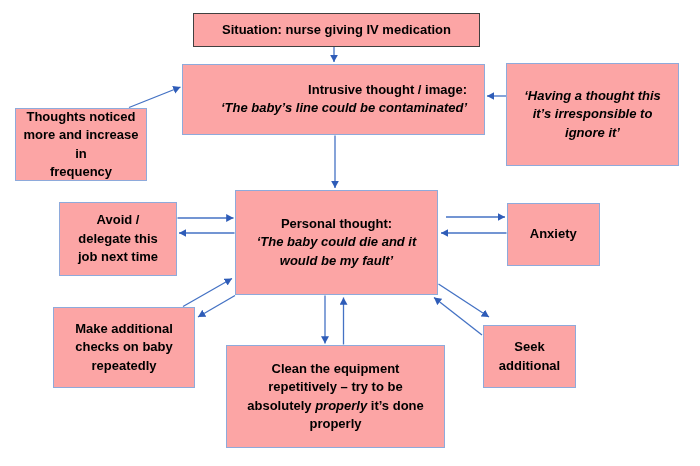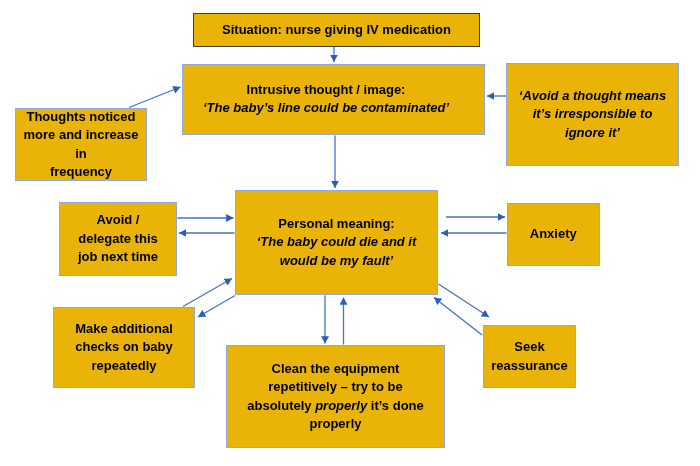--- a/index.html
+++ b/index.html
@@ -8,39 +8,39 @@
     background: var(--background, #fff);
     font-family: "Liberation Sans", sans-serif;
     overflow: hidden;
   }
   .canvas { position: relative; width: 700px; height: 466px; }
   .arrow-layer { position: absolute; left: 0; top: 0; width: 700px; height: 466px; }
   .box {
     position: absolute;
     box-sizing: border-box;
     border: 1.3px solid var(--box_border, #8EAADB);
-    background: #eab308;
+    background: #fca5a5;
     display: flex;
     flex-direction: column;
     align-items: center;
     justify-content: center;
     text-align: center;
     color: var(--text, #000);
     font-size: 13px;
     font-weight: bold;
     line-height: 18.5px;
     white-space: pre-line;
     padding: 16px 2px;
   }
   .box .quote { font-style: italic; }
   .it { font-style: italic; }
   #box-situation { border: 1.6px solid var(--situation_border, #404040); }
   #box-intrusive { padding-right: 17px; }
   #box-situation    { left: 193px; top: 13px;    width: 287px;   height: 29.5px; }
-  #box-intrusive    { left: 182px; top: 63.5px;  width: 303px;   height: 71.5px; }
+  #box-intrusive    { left: 182px; top: 63.5px;  width: 303px;   height: 71.5px; align-items: flex-end; }
   #box-beliefs      { left: 506px; top: 63px;    width: 173px;   height: 103px; }
   #box-noticed      { left: 15px;  top: 108px;   width: 132px;   height: 73px; }
   #box-meaning      { left: 235px; top: 190px;   width: 203px;   height: 105px; }
   #box-avoid        { left: 59px;  top: 202px;   width: 118px;   height: 74px; }
   #box-anxiety      { left: 507px; top: 203px;   width: 92.5px;  height: 63px; }
   #box-checks       { left: 53px;  top: 307px;   width: 142px;   height: 81px; }
   #box-clean        { left: 226px; top: 345px;   width: 219px;   height: 103px; }
   #box-reassurance  { left: 483px; top: 325px;   width: 93px;    height: 63px; }
 </style>
 </head>
@@ -75,33 +75,33 @@
   <div class="box" id="box-situation">
     <span>Situation: nurse giving IV medication</span>
   </div>
 
   <div class="box" id="box-intrusive">
     <span class="title">Intrusive thought / image:</span>
     <span class="quote">‘The baby’s line could be contaminated’</span>
   </div>
 
   <div class="box" id="box-beliefs">
-    <span class="quote">‘Avoid a thought means
+    <span class="quote">‘Having a thought this
 it’s irresponsible to
 ignore it’</span>
   </div>
 
   <div class="box" id="box-noticed">
     <span>Thoughts noticed
 more and increase in
 frequency</span>
   </div>
 
   <div class="box" id="box-meaning">
-    <span class="title">Personal meaning:</span>
+    <span class="title">Personal thought:</span>
     <span class="quote">‘The baby could die and it
 would be my fault’</span>
   </div>
 
   <div class="box" id="box-avoid">
     <span>Avoid /
 delegate this
 job next time</span>
   </div>
 
@@ -117,16 +117,16 @@
 
   <div class="box" id="box-clean">
     <span><span>Clean the equipment
 repetitively – try to be
 absolutely </span><span class="it">properly</span><span> it’s done
 properly</span></span>
   </div>
 
   <div class="box" id="box-reassurance">
     <span>Seek
-reassurance</span>
+additional</span>
   </div>
 
 </div>
 
 </body></html>

